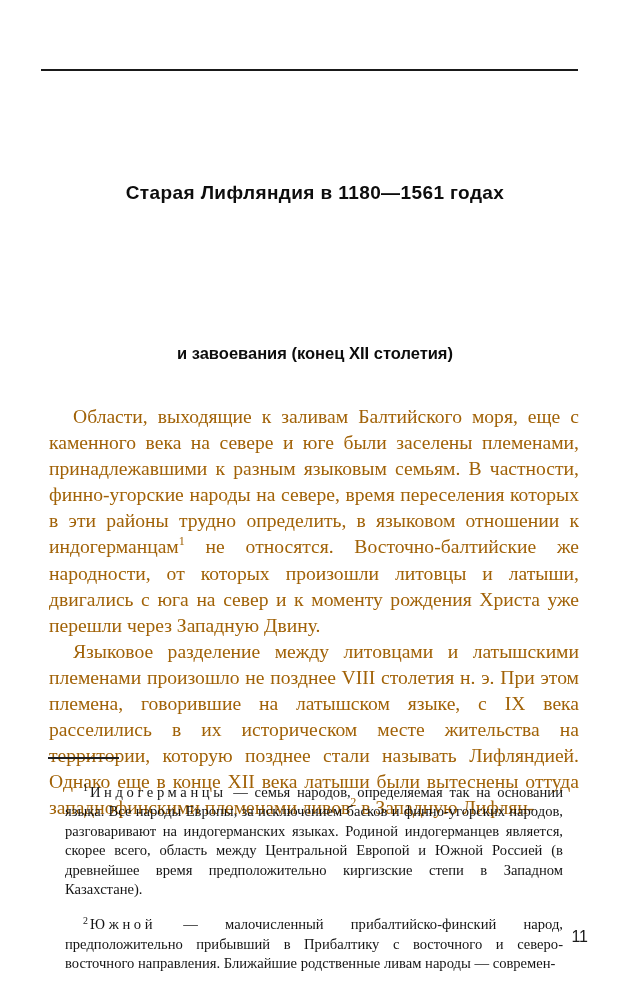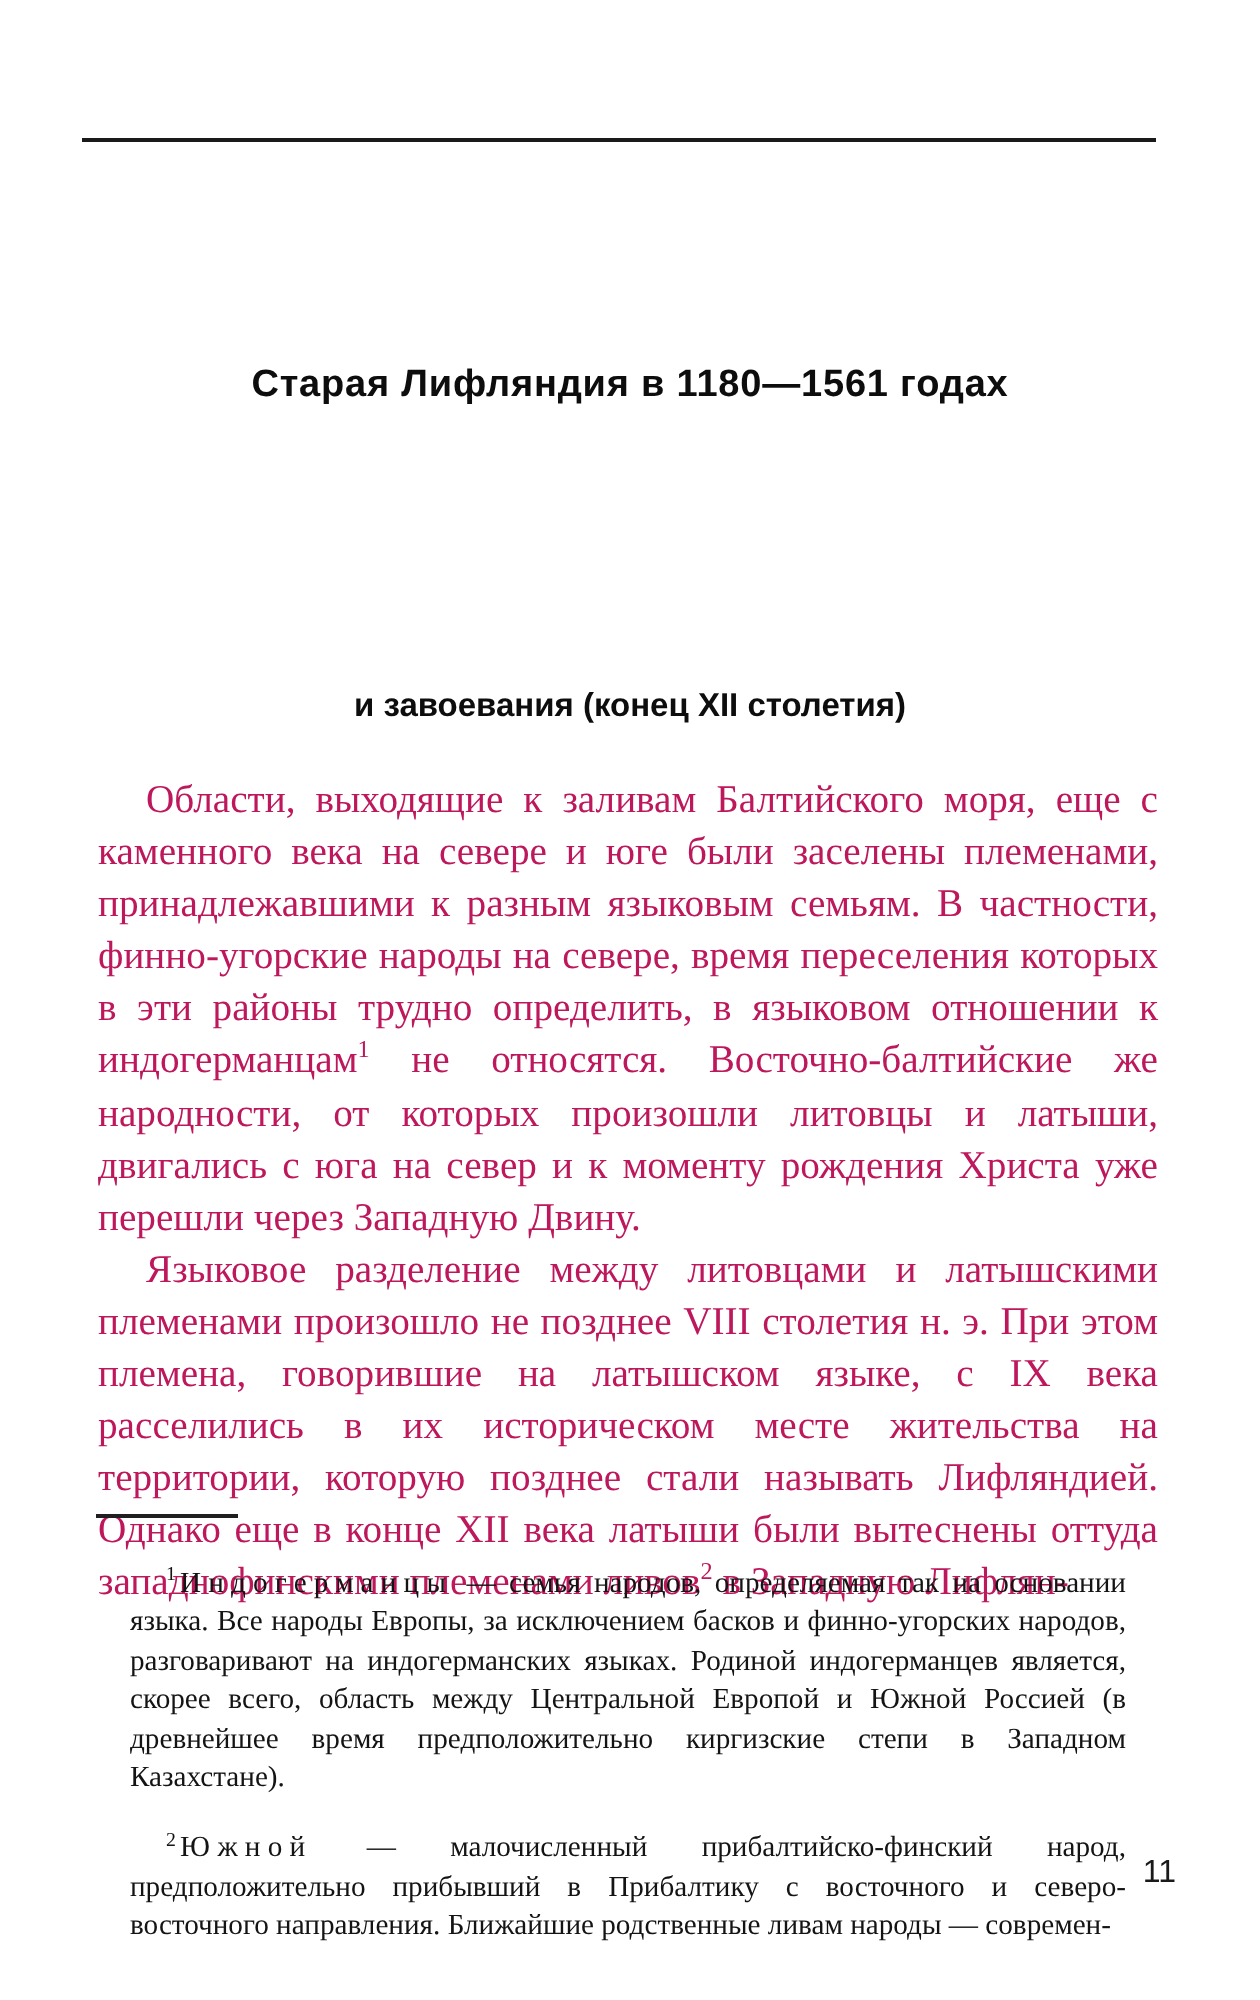--- a/index.html
+++ b/index.html
@@ -65,27 +65,27 @@
     color: #0d0d0d;
   }
   .section-heading .line2 {
     display: block;
   }
 
   
   .body-text {
     position: absolute;
     left: 49px;
-    top: 388px;
+    top: 404px;
     width: 530px;
     font-size: 19.6px;
     line-height: 26.1px;
     text-align: justify;
     text-justify: inter-word;
-    color: #be185d;
+    color: #a16207;
   }
   .body-text p {
     margin: 0;
     text-indent: 24px;
     hyphens: manual;
   }
 
   sup.fn {
     font-size: 0.62em;
     vertical-align: super;

